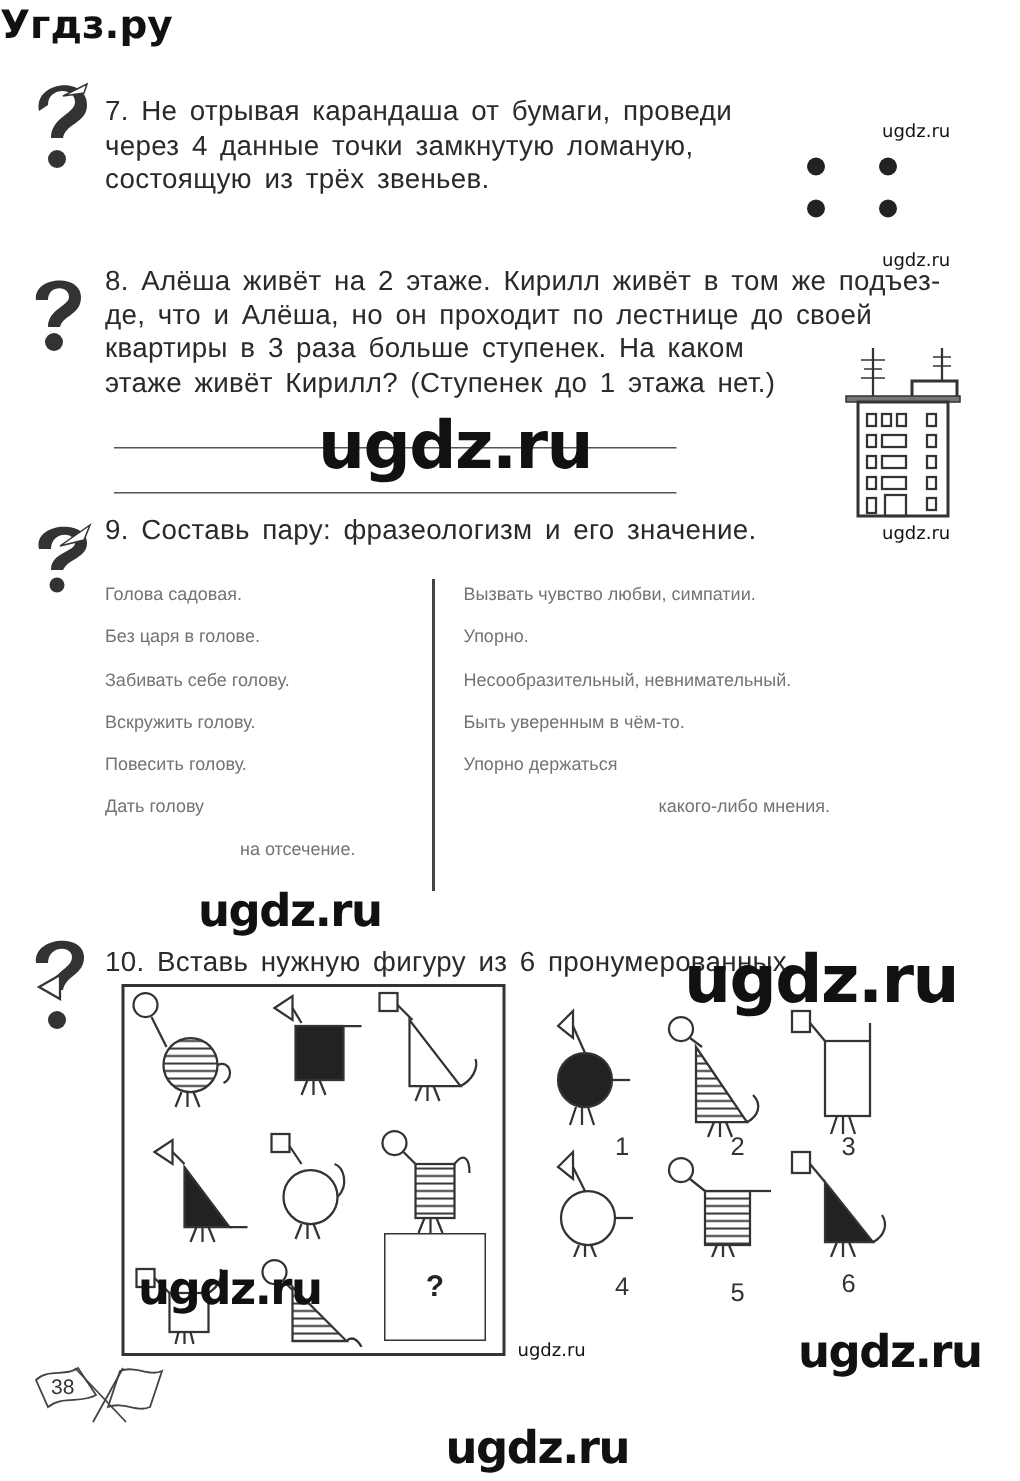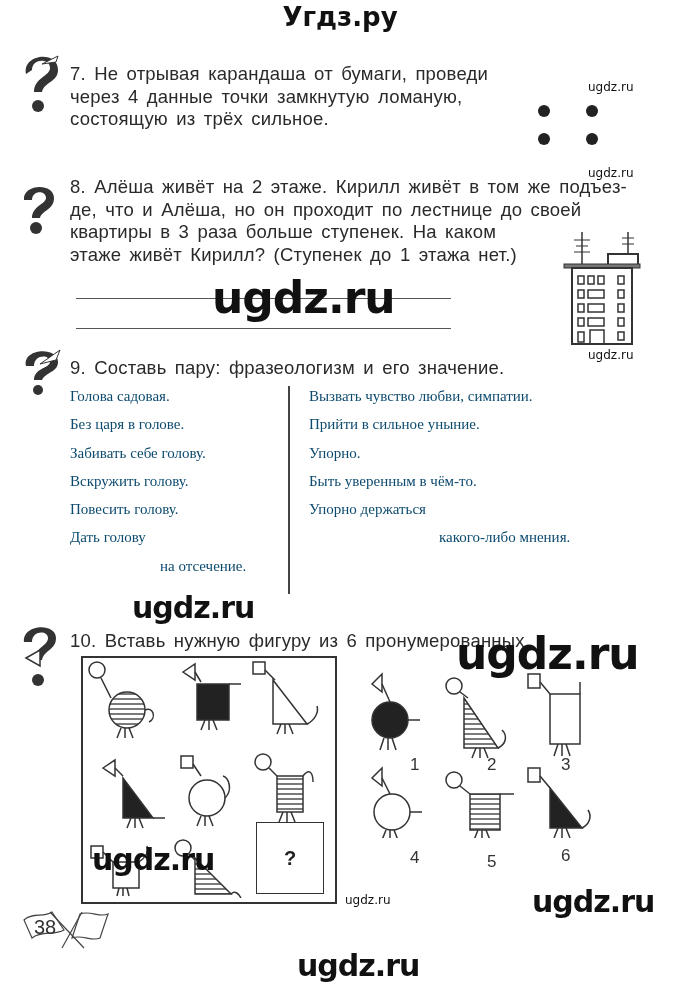--- a/index.html
+++ b/index.html
@@ -1,45 +1,45 @@
 <!DOCTYPE html>
 <html><head>
 <meta charset="utf-8">
 <style>
   html,body{margin:0;padding:0;background:#fff;}
   body{width:680px;height:987px;position:relative;overflow:hidden;font-family:"Liberation Sans",sans-serif;color:#2a2a2a;}
   .abs{position:absolute;}
-  .site-title{left:0;width:680px;top:2px;text-align:center;font-size:26px;font-weight:bold;color:#111;font-family:"DejaVu Sans",sans-serif;}
+  .site-title{left:0;width:680px;top:2px;text-align:left;font-size:26px;font-weight:bold;color:#111;font-family:"DejaVu Sans",sans-serif;}
   .task-text{font-size:18.5px;line-height:22.5px;color:#2a2a2a;letter-spacing:0.2px;word-spacing:3px;margin-top:12px;}
   .wm-small{font-size:12px;font-family:"DejaVu Sans",sans-serif;color:#111;}
   .wm-big{font-size:44px;font-weight:bold;font-family:"DejaVu Sans",sans-serif;color:#111;letter-spacing:-1px;}
   .wm-mid{font-size:30px;font-weight:bold;font-family:"DejaVu Sans",sans-serif;color:#111;letter-spacing:-1px;}
   .answer-line{height:1px;background:#555;}
   .dot{width:12px;height:12px;border-radius:50%;background:#222;}
-  .col{font-size:15px;line-height:28.3px;color:#0c4a6e;font-family:Liberation Serif, serif;}
+  .col{font-size:12px;line-height:28.3px;color:#737373;}
   .col div{white-space:nowrap;}
   .divider{width:2px;background:#444;}
   .grid-box{border:2px solid #333;background:#fff;}
   .qbox{border:1.5px solid #333;display:flex;align-items:center;justify-content:center;font-weight:bold;font-size:20px;color:#222;}
   .fig-num{font-size:17px;color:#333;}
 </style>
 </head>
 <body>
 
 <div class="abs site-title">Угдз.ру</div>
 
 <svg class="abs" style="left:18px;top:48px" width="44" height="72" viewBox="0 0 44 72">
   <path d="M8 26 C4 6 40 2 40 22 C40 34 26 34 24 44 L16 44 C16 30 32 28 32 20 C32 10 14 10 14 22 Z" fill="#333"></path>
   <circle cx="20" cy="58" r="6" fill="#333"></circle>
   <path d="M24 16 L40 8 L38 14 Z" fill="#fff" stroke="#333"></path>
 </svg>
 <div class="abs task-text" style="left:70px;top:51px;width:420px">
   <div>7. Не отрывая карандаша от бумаги, проведи</div>
   <div>через 4 данные точки замкнутую ломаную,</div>
-  <div>состоящую из трёх сильное.</div>
+  <div>состоящую из трёх звеньев.</div>
 </div>
 <div class="abs wm-small" style="left:588px;top:80px">ugdz.ru</div>
 <div class="abs dot" style="left:538px;top:105px"></div>
 <div class="abs dot" style="left:586px;top:105px"></div>
 <div class="abs dot" style="left:538px;top:133px"></div>
 <div class="abs dot" style="left:586px;top:133px"></div>
 <div class="abs wm-small" style="left:588px;top:166px">ugdz.ru</div>
 
 <svg class="abs" style="left:20px;top:182px" width="36" height="54" viewBox="0 0 36 54">
   <path d="M4 18 C2 2 34 0 34 16 C34 28 22 28 20 36 L12 36 C12 24 26 22 26 16 C26 8 12 8 12 18 Z" fill="#333"></path>
@@ -84,36 +84,36 @@
 <div class="abs answer-line" style="left:76px;top:298px;width:375px"></div>
 <div class="abs answer-line" style="left:76px;top:328px;width:375px"></div>
 <div class="abs wm-big" style="left:212px;top:272px">ugdz.ru</div>
 <div class="abs wm-small" style="left:588px;top:348px">ugdz.ru</div>
 
 <svg class="abs" style="left:20px;top:346px" width="44" height="52" viewBox="0 0 44 52">
   <path d="M6 20 C2 2 38 0 38 16 C38 26 26 26 22 34 L14 34 C14 22 30 22 30 16 C30 8 14 8 14 20 Z" fill="#333"></path>
   <circle cx="18" cy="44" r="5" fill="#333"></circle>
   <path d="M20 18 L40 4 L36 14 Z" fill="#fff" stroke="#333"></path>
 </svg>
-<div class="abs task-text" style="left:70px;top:345px">9. Составь пару: фразеологизм и его значение.</div>
+<div class="abs task-text" style="left:70px;top:330px">9. Составь пару: фразеологизм и его значение.</div>
 
 <div class="abs col" style="left:70px;top:382px;width:210px">
   <div>Голова садовая.</div>
   <div>Без царя в голове.</div>
   <div>Забивать себе голову.</div>
   <div>Вскружить голову.</div>
   <div>Повесить голову.</div>
   <div>Дать голову</div>
   <div style="padding-left:90px">на отсечение.</div>
 </div>
 <div class="abs divider" style="left:288px;top:386px;height:208px"></div>
 <div class="abs col" style="left:309px;top:382px;width:340px">
   <div>Вызвать чувство любви, симпатии.</div>
-  <div>Прийти в сильное уныние.</div>
   <div>Упорно.</div>
+  <div>Несообразительный, невнимательный.</div>
   <div>Быть уверенным в чём-то.</div>
   <div>Упорно держаться</div>
   <div style="padding-left:130px">какого-либо мнения.</div>
 </div>
 <div class="abs wm-mid" style="left:132px;top:590px">ugdz.ru</div>
 
 <svg class="abs" style="left:20px;top:622px" width="40" height="66" viewBox="0 0 40 66">
   <path d="M4 20 C2 2 36 0 36 16 C36 28 24 28 22 38 L14 38 C14 26 28 24 28 16 C28 8 12 8 12 20 Z" fill="#333"></path>
   <circle cx="18" cy="58" r="6" fill="#333"></circle>
   <path d="M6 36 L20 28 L20 44 Z" fill="#fff" stroke="#333" stroke-width="1.5"></path>
@@ -238,15 +238,15 @@
 <div class="abs fig-num" style="left:487px;top:852px">5</div>
 <div class="abs fig-num" style="left:561px;top:846px">6</div>
 <div class="abs wm-mid" style="left:532px;top:884px">ugdz.ru</div>
 
 <svg class="abs" style="left:20px;top:908px" width="96" height="42" viewBox="0 0 96 42">
   <path d="M4 12 C12 4 24 10 32 4 L44 22 C34 28 22 22 12 30 Z" fill="#fff" stroke="#444" stroke-width="1.2"></path>
   <path d="M60 6 C70 2 80 10 88 6 L80 30 C72 34 62 26 52 30 Z" fill="#fff" stroke="#444" stroke-width="1.2"></path>
   <line x1="30" y1="4" x2="64" y2="40" stroke="#444" stroke-width="1.2"></line>
   <line x1="62" y1="4" x2="42" y2="40" stroke="#444" stroke-width="1.2"></line>
 </svg>
-<div class="abs" style="left:34px;top:916px;font-size:20px;color:#333">38</div>
+<div class="abs" style="left:34px;top:916px;font-size:14px;color:#333">38</div>
 
 <div class="abs wm-mid" style="left:297px;top:948px">ugdz.ru</div>
 
 </body></html>

